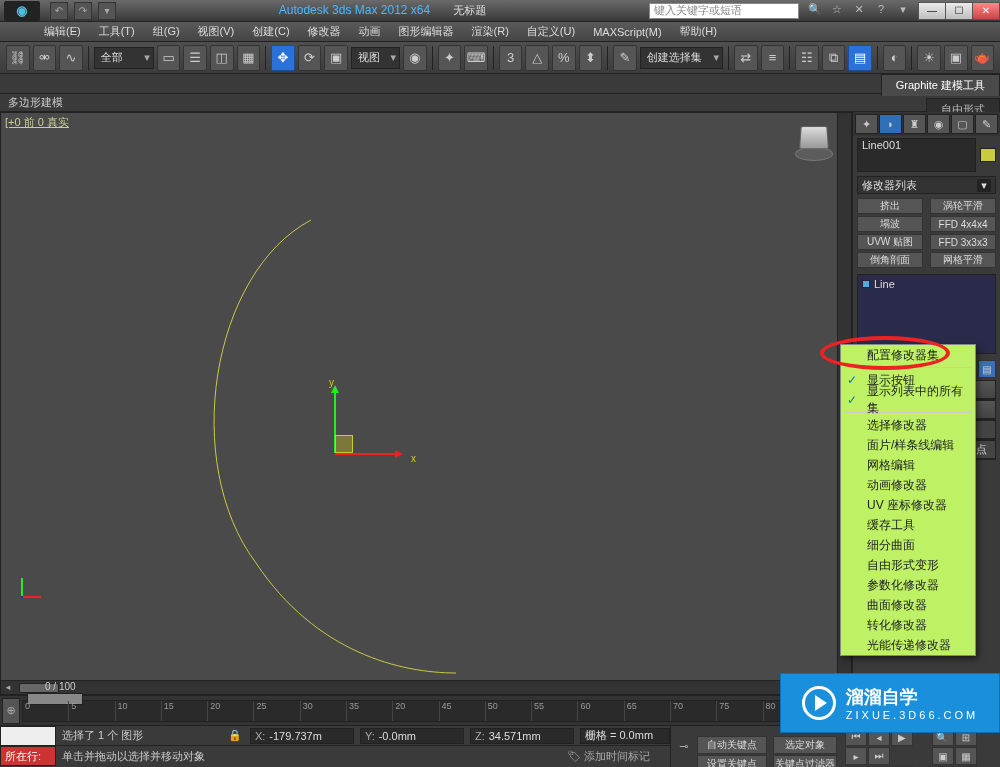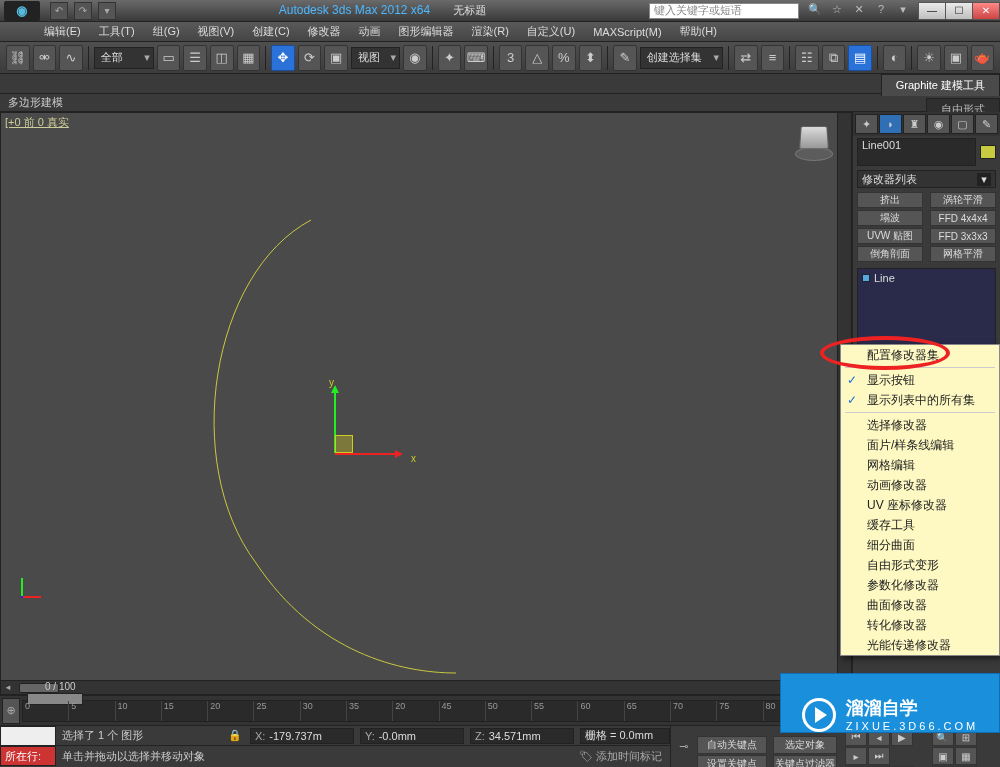--- a/index.html
+++ b/index.html
@@ -82,38 +82,38 @@
   .vp-scrollbar-h .arrow{width:14px;height:12px;color:#aaa;text-align:center;font-size:9px;}
   .vp-scrollbar-v{position:absolute;top:0;bottom:14px;right:0;width:14px;background:#333;border-left:1px solid #222;}
   .vp-label2{position:absolute;bottom:2px;left:44px;color:#ccc;font-size:10px;}
 
   
   .cmdpanel { width:148px;background:#3a3a3a;border-left:1px solid #222;display:flex;flex-direction:column;}
   .cmd-cat{display:flex;gap:1px;padding:2px;background:#333;}
   .cmd-cat .cc{flex:1;height:20px;background:#555;border:1px solid #222;display:flex;align-items:center;justify-content:center;}
   .cmd-cat .cc.active{background:#2e6fb5;}
   .name-row{display:flex;padding:2px 4px;gap:4px;align-items:center;}
-  .name-input{flex:1;height:28px;background:#2a2a2a;border:1px solid #222;color:#ddd;font-size:11px;padding:0 4px;}
+  .name-input{flex:1;height:34px;background:#2a2a2a;border:1px solid #222;color:#ddd;font-size:11px;padding:0 4px;}
   .name-color{width:16px;height:14px;background:#caca40;border:1px solid #222;}
   .mod-dd{margin:2px 4px;height:18px;background:#333;border:1px solid #222;color:#ddd;font-size:11px;padding:0 4px;display:flex;align-items:center;justify-content:space-between;gap:20px;}
   .mod-dd .arr{width:14px;text-align:center;background:#222;}
   .mod-btns{display:flex;flex-wrap:wrap;padding:2px 4px;gap:2px;justify-content:space-between;}
   .mod-btn{width:66px;height:16px;background:#555;border:1px solid #333;color:#ddd;font-size:10px;display:flex;align-items:center;justify-content:center;}
   .mod-stack{margin:4px;height:80px;background:#2a2a4a;border:1px solid #222;padding:2px;}
   .mod-stack .stack-item{display:flex;align-items:center;gap:4px;padding:1px 2px;color:#ddd;font-size:11px;}
   .mod-stack .stack-item .sq{width:8px;height:8px;background:#5ad;border:1px solid #223;}
   .stack-tb{display:flex;gap:2px;padding:2px 4px;}
   .stack-tb .sb{width:18px;height:18px;background:#555;border:1px solid #333;display:flex;align-items:center;justify-content:center;font-size:10px;color:#ccc;}
   .stack-tb .sb.last{margin-left:auto;background:#3a6fb5;}
   .rollout{margin:0px 4px;border:1px solid #222;background:#3a3a3a;}
   .rollout-head{height:18px;background:linear-gradient(#555,#444);display:flex;align-items:center;justify-content:center;color:#ddd;font-size:11px;border-bottom:1px solid #222;}
   .panel-scroll{flex:1;overflow:hidden;}
 
   
-  .ctxmenu{position:absolute;left:840px;top:344px;width:160px;background:#fef9c3;border:1px solid #888;box-shadow:2px 3px 6px rgba(0,0,0,.5);z-index:30;}
+  .ctxmenu{position:absolute;left:840px;top:344px;width:136px;background:#bef264;border:1px solid #888;box-shadow:2px 3px 6px rgba(0,0,0,.5);z-index:30;}
   .ctxmenu .row{display:flex;align-items:center;height:20px;padding:0 8px 0 26px;font-size:12px;color:#222;position:relative;}
   .ctxmenu .row .chk{position:absolute;left:6px;color:#1a6fd8;}
   .ctxmenu .sep{height:1px;background:#ccc;margin:2px 4px;}
   .red-ellipse{position:absolute;left:820px;top:336px;width:130px;height:34px;border:4px solid #e22;border-radius:50%;z-index:40;pointer-events:none;}
 
   
   .timeline{position:absolute;left:0;right:0;bottom:42px;height:30px;background:#333;border-top:1px solid #222;display:flex;align-items:center;}
   .time-key{width:18px;height:26px;border:1px solid #222;background:#555;display:flex;align-items:center;justify-content:center;color:#aaa;margin:0 2px;}
   .time-track{flex:1;height:22px;background:#2a2a2a;border:1px solid #222;position:relative;margin-right:4px;}
   .time-track .ticks{position:absolute;inset:0;display:flex;}
@@ -132,21 +132,21 @@
   .coord .lab{color:#aaa;}
   .status-mid .r2{height:20px;display:flex;align-items:center;color:#ccc;padding-left:6px;font-size:11px;}
   .transport{display:flex;align-items:center;gap:2px;padding:0 4px;border-left:1px solid #222;}
   .auto-key{display:flex;flex-direction:column;gap:1px;padding:2px;margin-top:16px;}
   .auto-key .ak{height:18px;width:70px;background:#555;border:1px solid #333;color:#ddd;font-size:10px;display:flex;align-items:center;justify-content:center;}
   .transport-nav{display:flex;flex-wrap:wrap;width:120px;gap:1px;padding:2px;}
   .viewnav{display:flex;flex-wrap:wrap;width:96px;gap:1px;padding:2px;}
   .viewnav .vn,.transport-nav .tn{width:22px;height:18px;background:#555;border:1px solid #333;display:flex;align-items:center;justify-content:center;color:#ccc;font-size:10px;}
 
   
-  .watermark{position:absolute;right:0;bottom:34px;width:220px;height:60px;background:#1a8fdc;z-index:50;display:flex;align-items:flex-end;justify-content:center;gap:10px;border:1px solid #0e6fb5;}
+  .watermark{position:absolute;right:0;bottom:34px;width:220px;height:60px;background:#1a8fdc;z-index:50;display:flex;align-items:center;justify-content:center;gap:10px;border:1px solid #0e6fb5;}
   .watermark .play{width:34px;height:34px;border:3px solid #fff;border-radius:50%;display:flex;align-items:center;justify-content:center;}
   .watermark .play::after{content:"";border-left:12px solid #fff;border-top:8px solid transparent;border-bottom:8px solid transparent;margin-left:4px;}
   .watermark .txt{color:#fff;}
   .watermark .txt .big{font-size:18px;font-weight:bold;}
   .watermark .txt .small{font-size:11px;letter-spacing:3px;}
 </style>
 </head>
 <body>
 
 <div class="titlebar">
@@ -449,21 +449,21 @@
         </div>
       <div class="coord">
           <span class="lab">Z:</span>
           <span>34.571mm</span>
         </div>
       <div class="coord" style="width:90px">栅格 = 0.0mm</div>
     </div>
     <div class="r2">
       <span>单击并拖动以选择并移动对象</span>
       <div style="flex:1"></div>
-      <span style="color:#aaa;margin-right:8px">🏷 <span>添加时间标记</span></span>
+      <span style="color:#aaa;margin-right:20px">🏷 <span>添加时间标记</span></span>
     </div>
   </div>
   <div class="transport">
     <span style="color:#aaa;width:18px;text-align:center">⊸</span>
     <div class="auto-key">
       <div class="ak">自动关键点</div>
       <div class="ak">设置关键点</div>
     </div>
     <div class="auto-key">
       <div class="ak" style="width:64px">选定对象</div>

